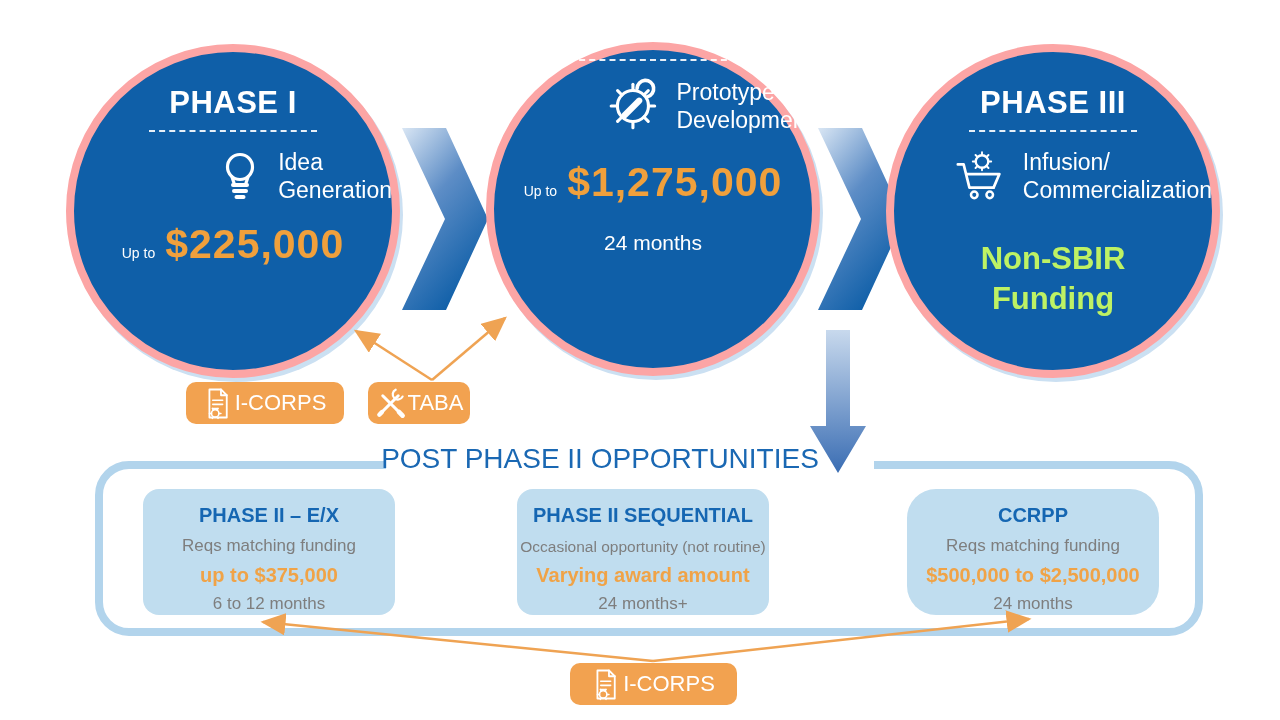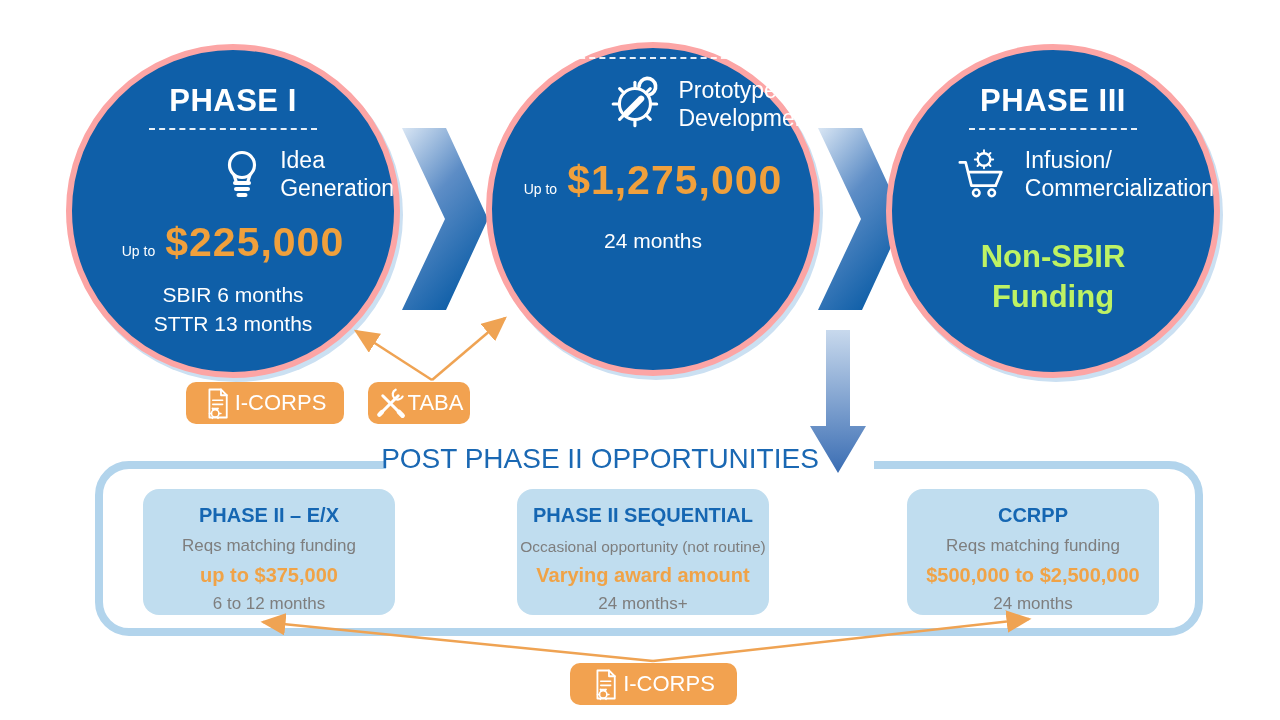--- a/index.html
+++ b/index.html
@@ -3,21 +3,21 @@
 <meta charset="utf-8">
 <style>
   html,body{margin:0;padding:0;background:#fff;}
   .canvas{
     position:relative;width:1280px;height:720px;overflow:hidden;background:#fff;
     font-family:"Liberation Sans",sans-serif;
   }
   
   .circle{
     position:absolute;width:334px;height:334px;border-radius:50%;
-    background:#0F5FA8;border:6px solid #fca5a5;box-sizing:border-box;
+    background:#0F5FA8;border:8px solid #fca5a5;box-sizing:border-box;
     box-shadow:3px 4px 0 0 #CBE0F2;
     color:#fff;text-align:center;z-index:2;
   }
   .circle1{left:66px;top:44px;}
   .circle2{left:486px;top:42px;}
   .circle3{left:886px;top:44px;}
   .phase-title{margin-top:33px;font-size:31px;font-weight:bold;letter-spacing:.5px;}
   .divider{width:168px;margin:9px auto 0;border-top:2px dashed rgba(255,255,255,.9);height:0;}
   .icon-row{display:flex;align-items:center;justify-content:flex-end;gap:12px;margin-top:16px;}
   .icon-row .icon svg{display:block;}
@@ -51,21 +51,21 @@
   }
   .border-gap-cover{position:absolute;left:386px;top:452px;width:488px;height:25px;background:#fff;z-index:1;}
   .post-title{
     position:absolute;left:380px;top:443px;width:440px;text-align:center;
     font-size:28px;color:#1A68B3;z-index:2;
   }
   .pbox{
     position:absolute;top:489px;width:252px;height:126px;background:#C0DDEF;
     border-radius:16px;box-sizing:border-box;text-align:center;padding-top:15px;z-index:2;
   }
-  .pbox1{left:143px;} .pbox2{left:517px;} .pbox3{left:907px;}
+  .pbox1{left:143px;} .pbox2{left:517px;} .pbox3{left:907px;border-radius:29px;}
   .box-title{font-size:20px;font-weight:bold;color:#1566B2;}
   .box-line{font-size:17px;color:#7E7E7E;margin-top:9px;}
   .pbox2 .box-line.first{font-size:15.5px;margin-top:11px;}
   .box-highlight{font-size:20px;font-weight:bold;color:#F0A347;margin-top:8px;}
   .box-line2{font-size:17px;color:#7E7E7E;margin-top:7px;}
   
   .connectors{position:absolute;left:0;top:0;width:1280px;height:720px;z-index:4;pointer-events:none;}
 </style>
 </head>
 <body>
@@ -107,24 +107,20 @@
         </svg>
       </span>
       <div class="icon-label">
         <div>Idea</div>
         <div>Generation</div>
       </div>
     </div>
     <div class="funding">
       <span class="funding-prefix">Up to</span>
       <span class="funding-amount">$225,000</span>
-    </div>
-    <div class="duration">
-      <div>SBIR 6 months</div>
-      <div>STTR 13 months</div>
     </div>
   </div>
 
   <div class="circle circle2">
     <div class="divider"></div>
     <div class="icon-row">
       <span class="icon">
         <svg width="58" height="58" viewBox="0 0 56 56" fill="none" stroke="#fff" stroke-linecap="round">
           <circle cx="26" cy="28" r="15" stroke-width="3"></circle>
           <g stroke-width="3">

